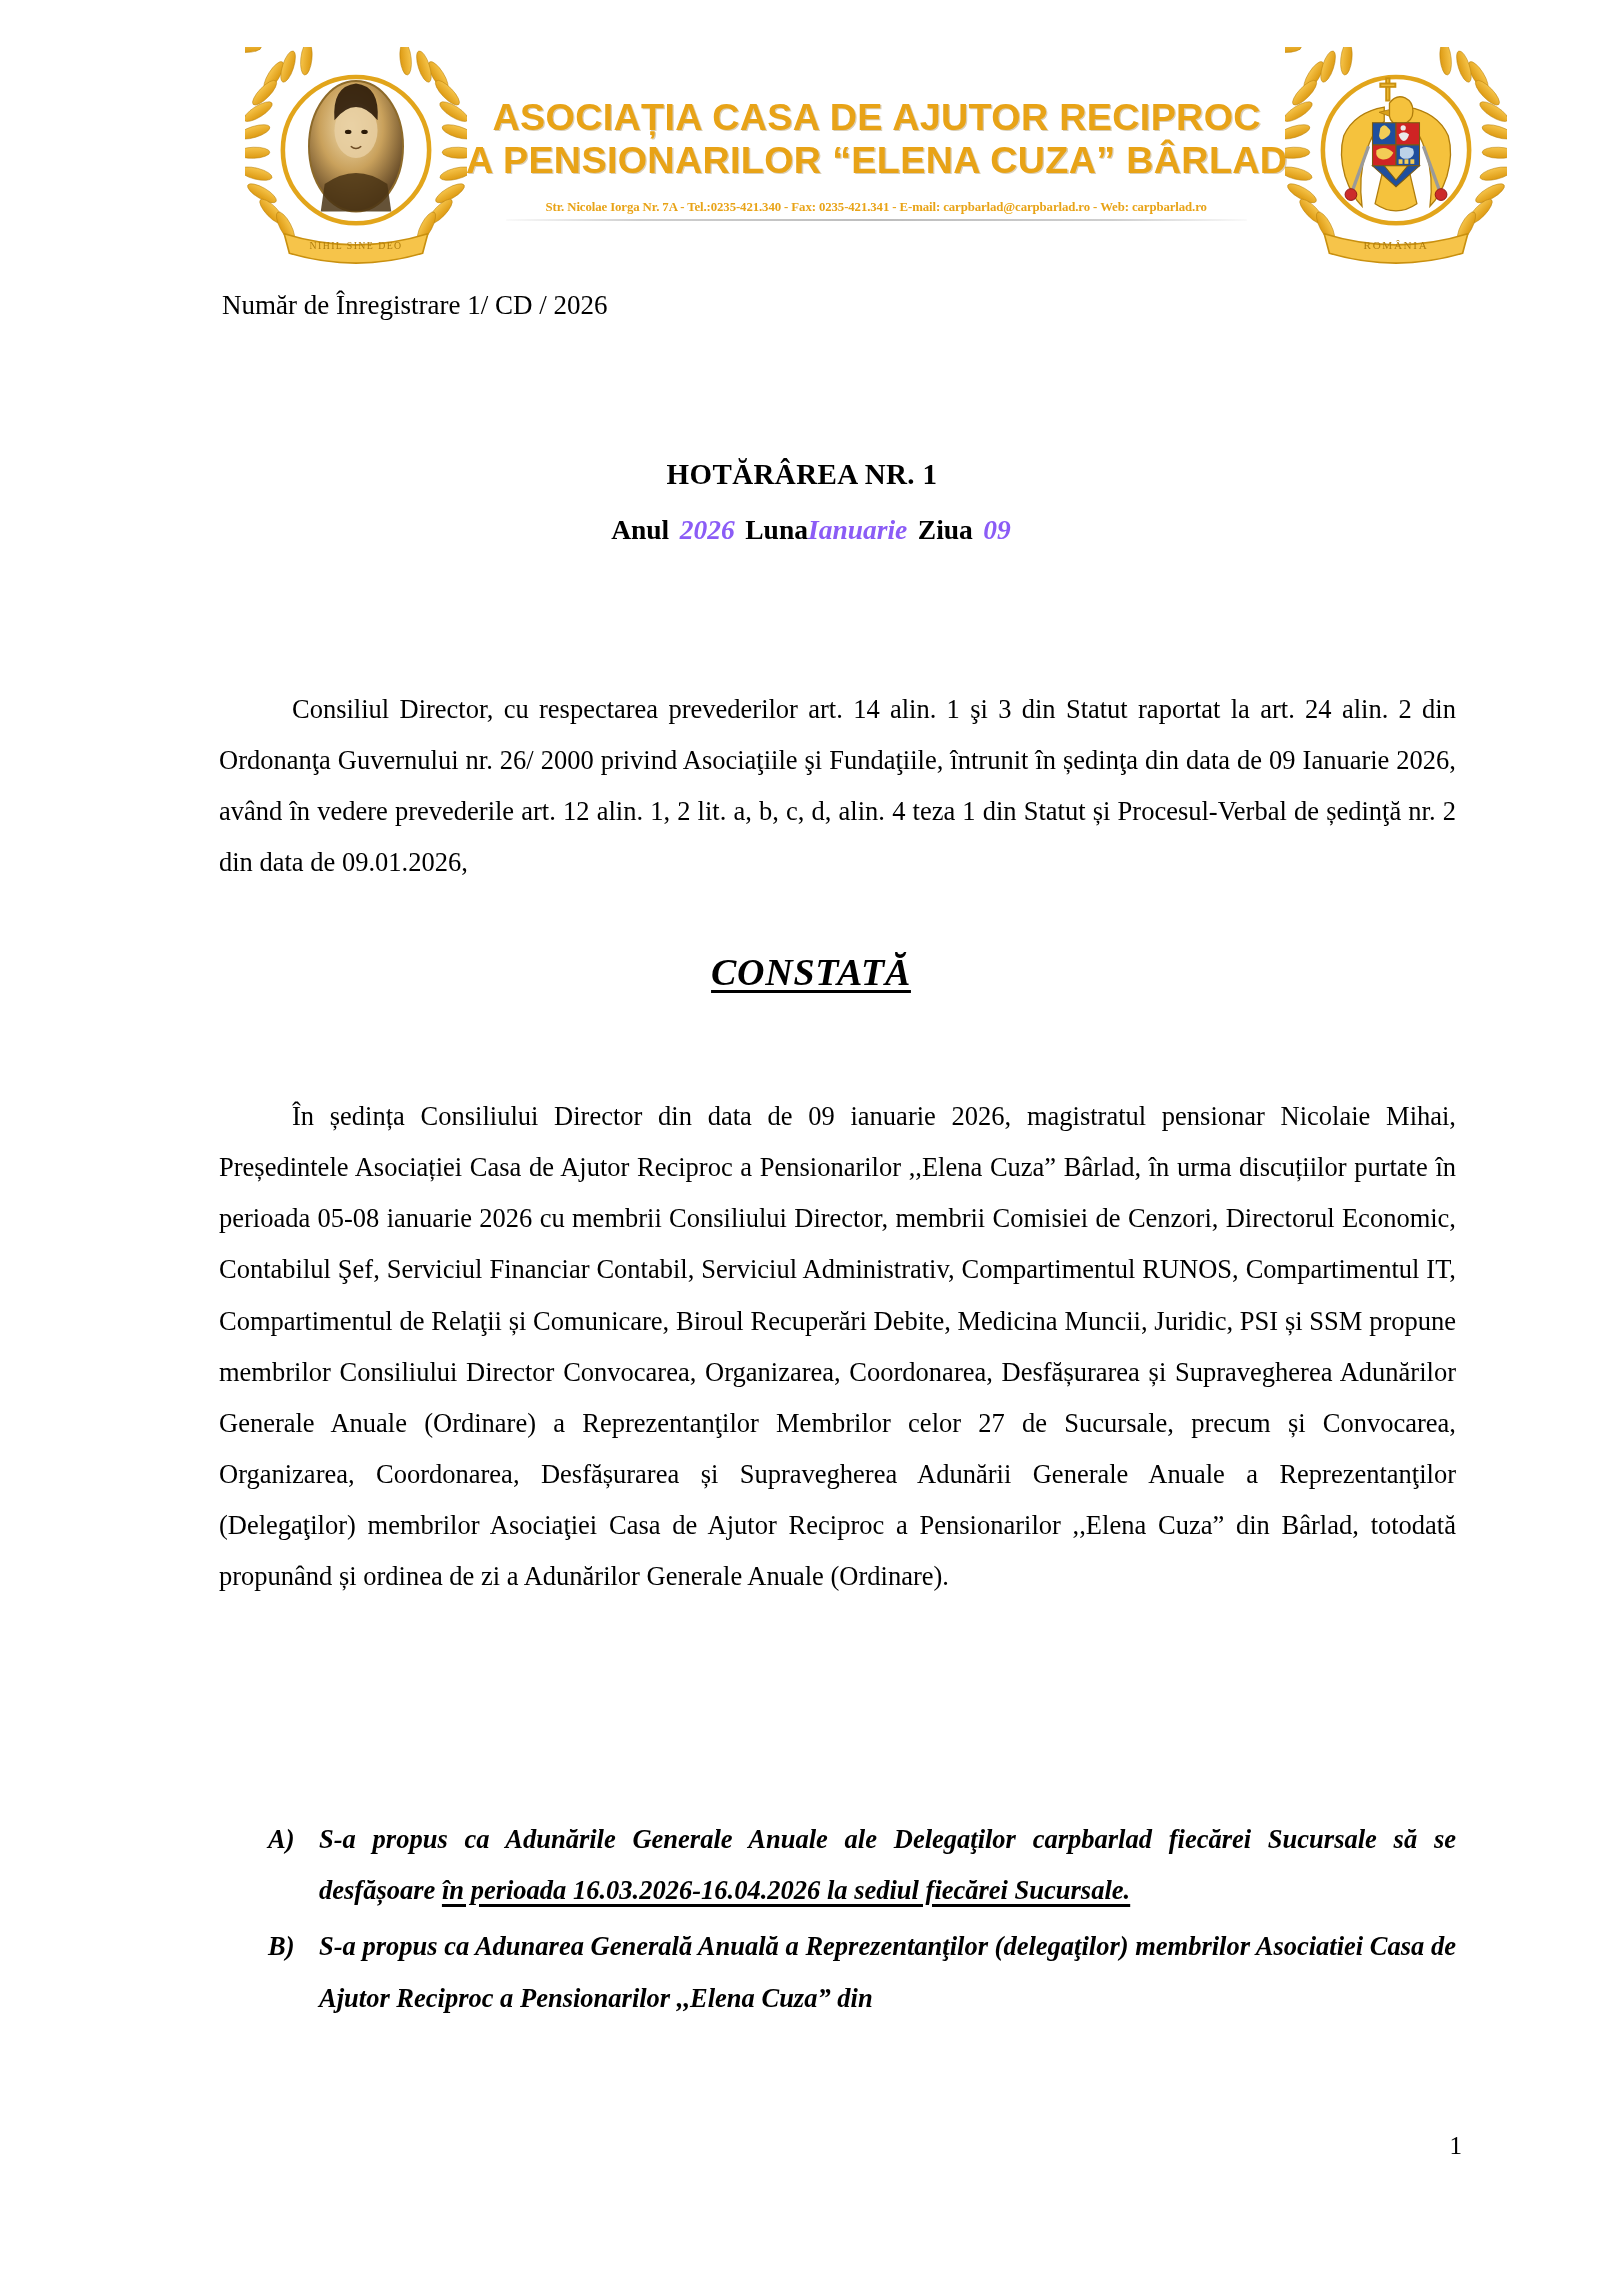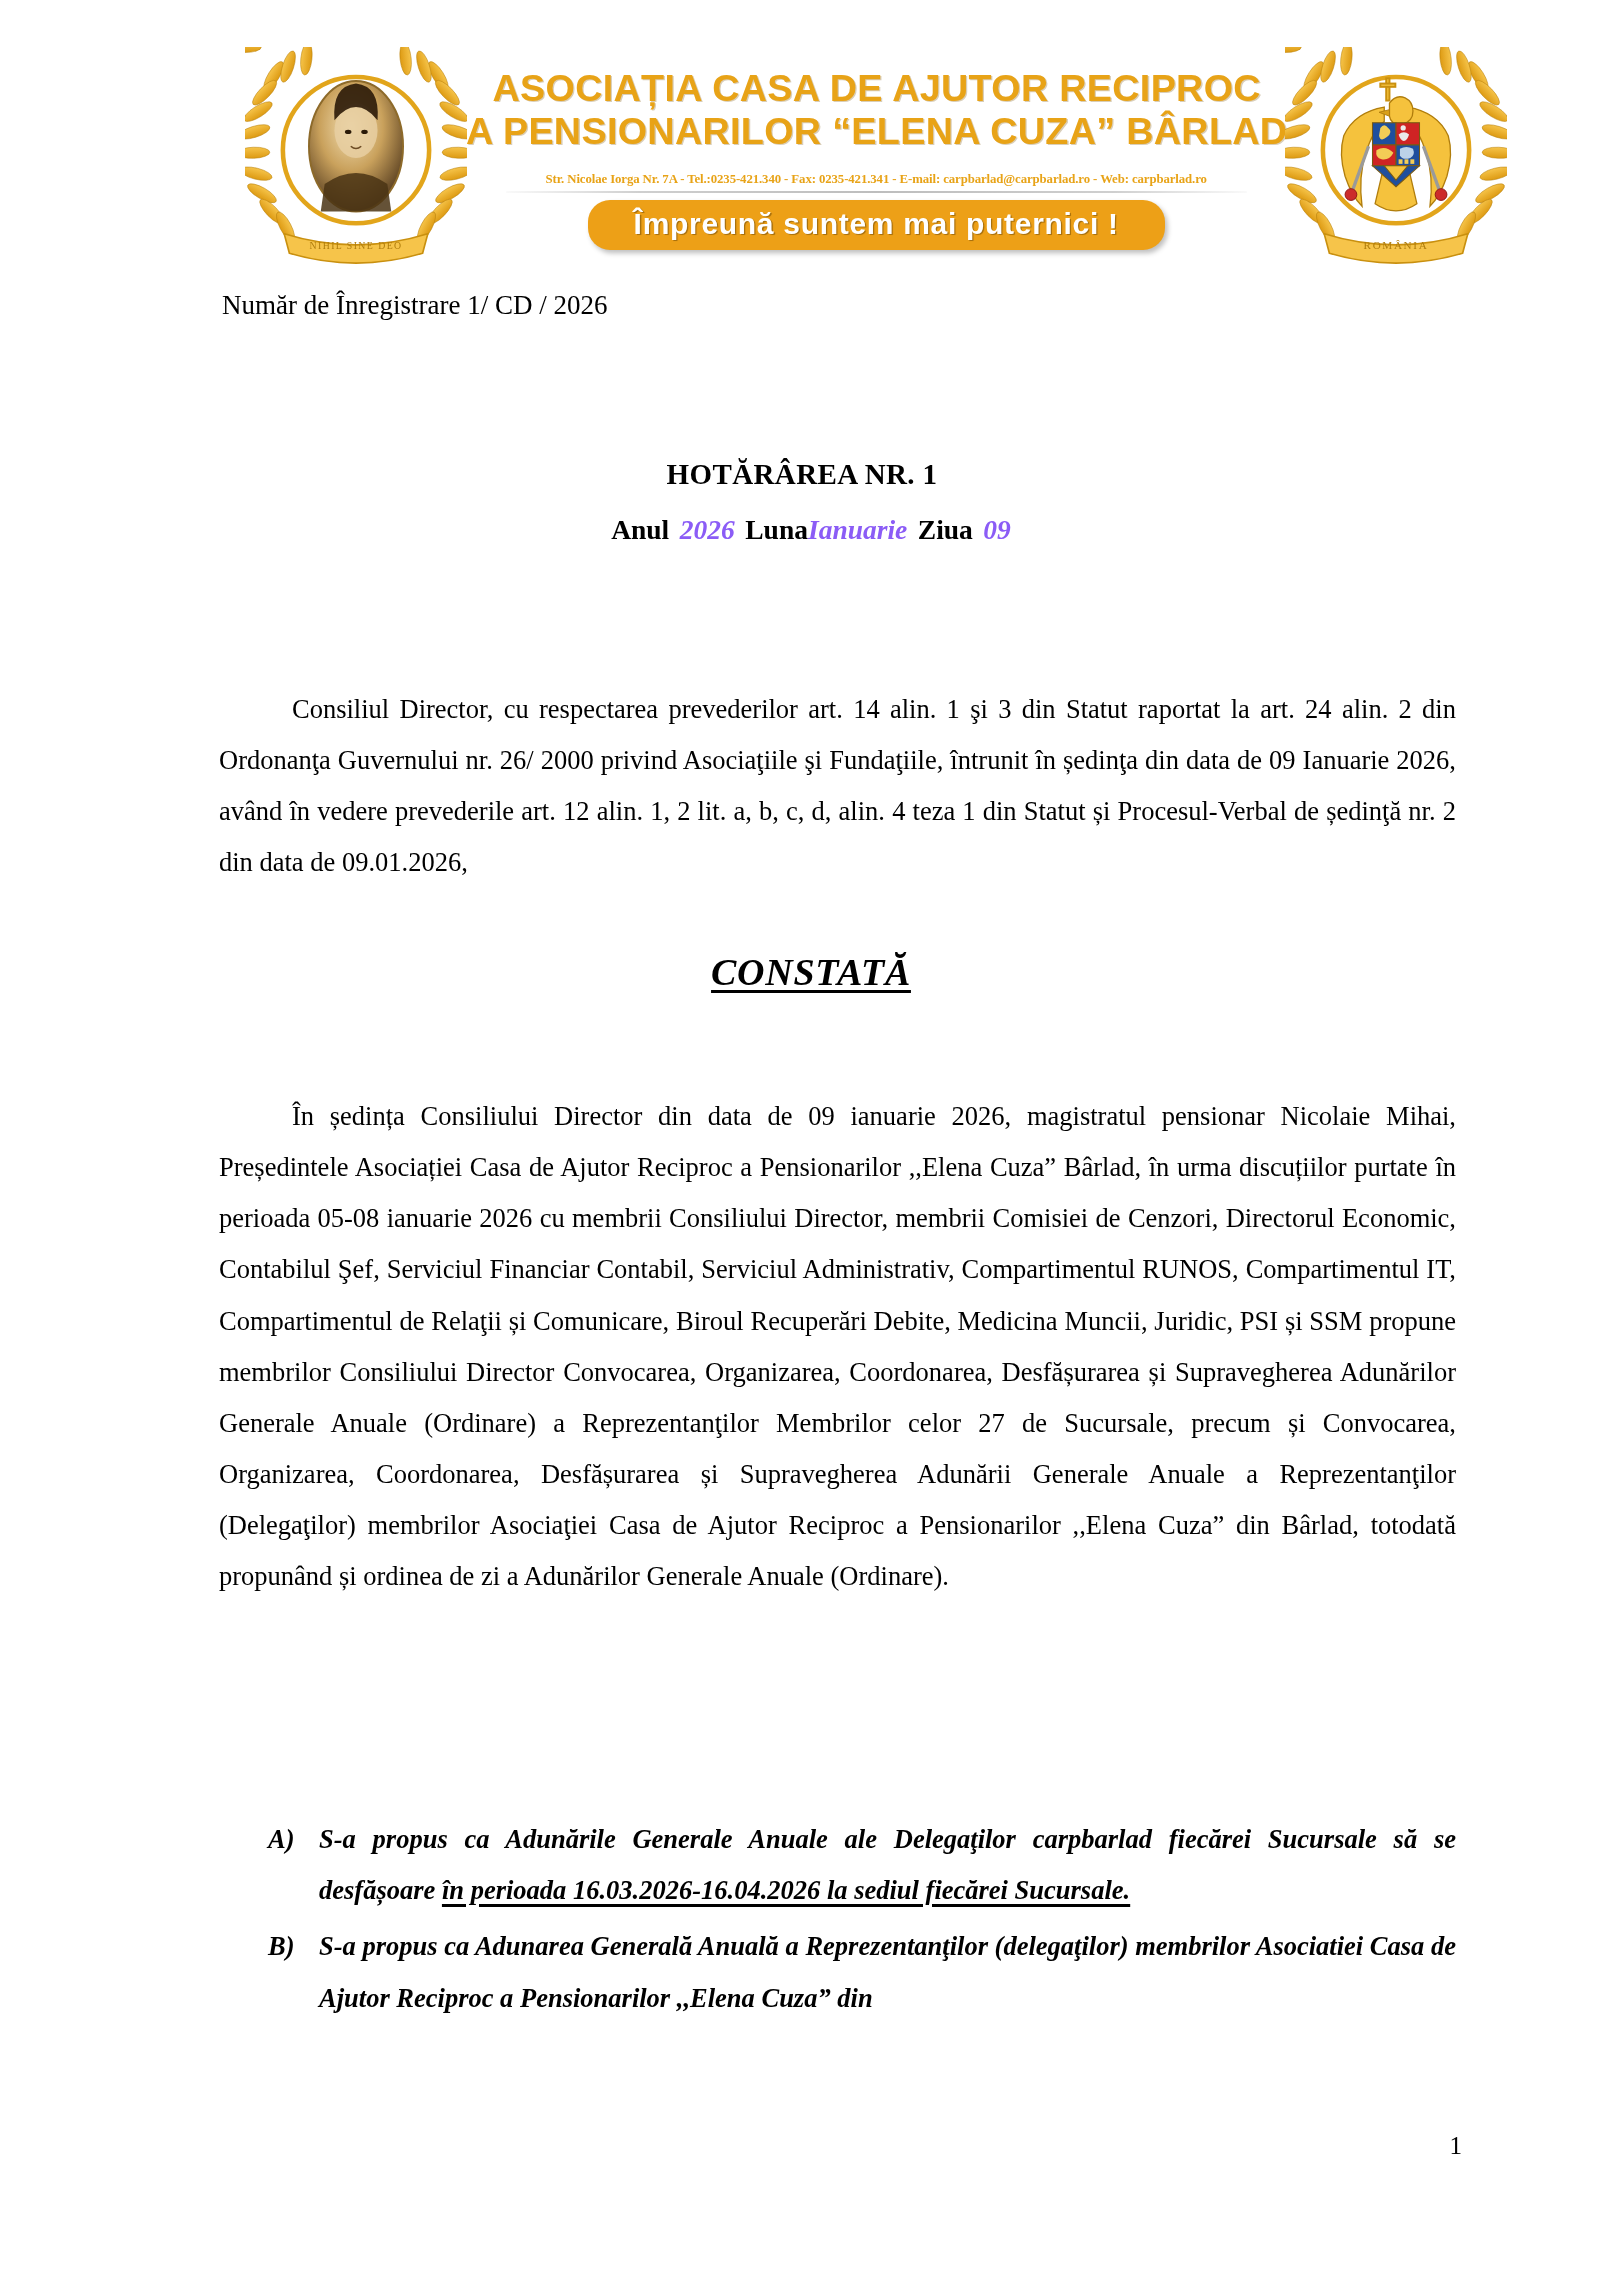--- a/index.html
+++ b/index.html
@@ -289,23 +289,20 @@
       </svg>
     </div>
 
     <div class="header-center">
       <div class="org-title">
         <span>ASOCIAȚIA CASA DE AJUTOR RECIPROC</span>
         <span class="line2">A PENSIONARILOR “ELENA CUZA” BÂRLAD</span>
       </div>
       <div class="contact-line">Str. Nicolae Iorga Nr. 7A - Tel.:0235-421.340 - Fax: 0235-421.341 - E-mail: carpbarlad@carpbarlad.ro - Web: carpbarlad.ro</div>
       <div class="divider-rule"></div>
-      <div class="motto">
-        <span class="motto-text">Împreună  suntem  mai  puternici !</span>
-      </div>
     </div>
 
     <div class="crest">
       <svg viewBox="0 0 340 340" xmlns="http://www.w3.org/2000/svg">
         <defs>
           <linearGradient id="goldR" x1="0" y1="0" x2="0" y2="1">
             <stop offset="0%" stop-color="#f6c44a"></stop>
             <stop offset="100%" stop-color="#dd9a12"></stop>
           </linearGradient>
         </defs>

